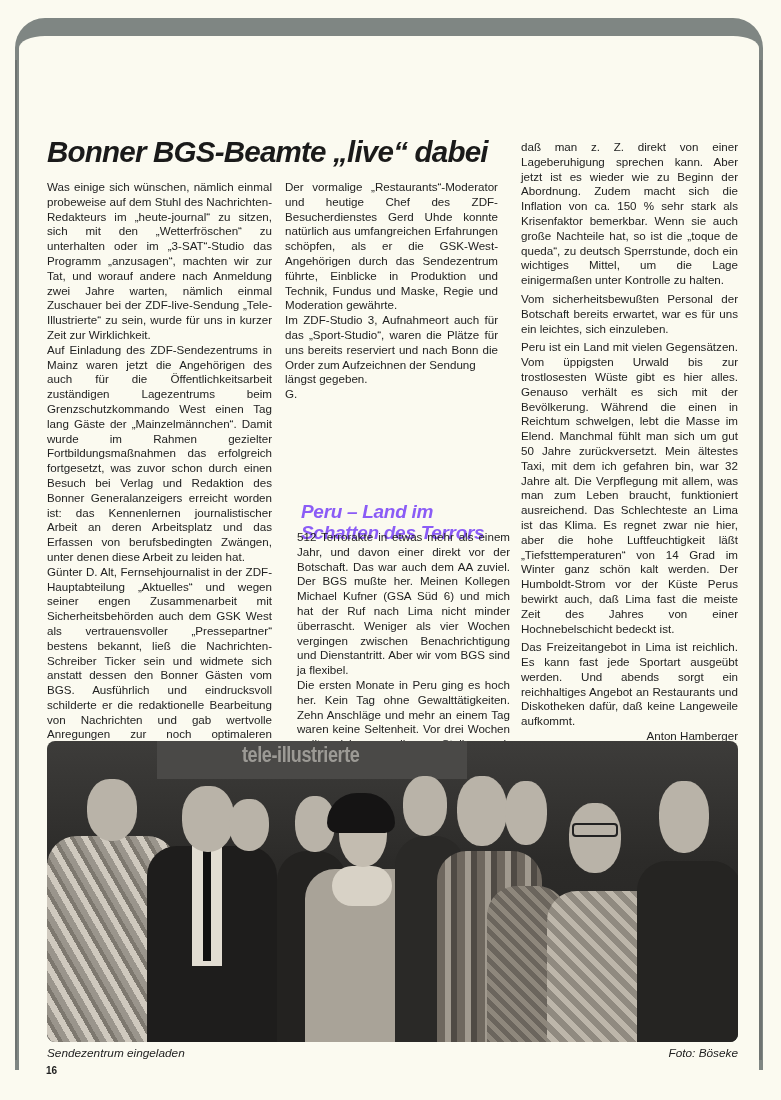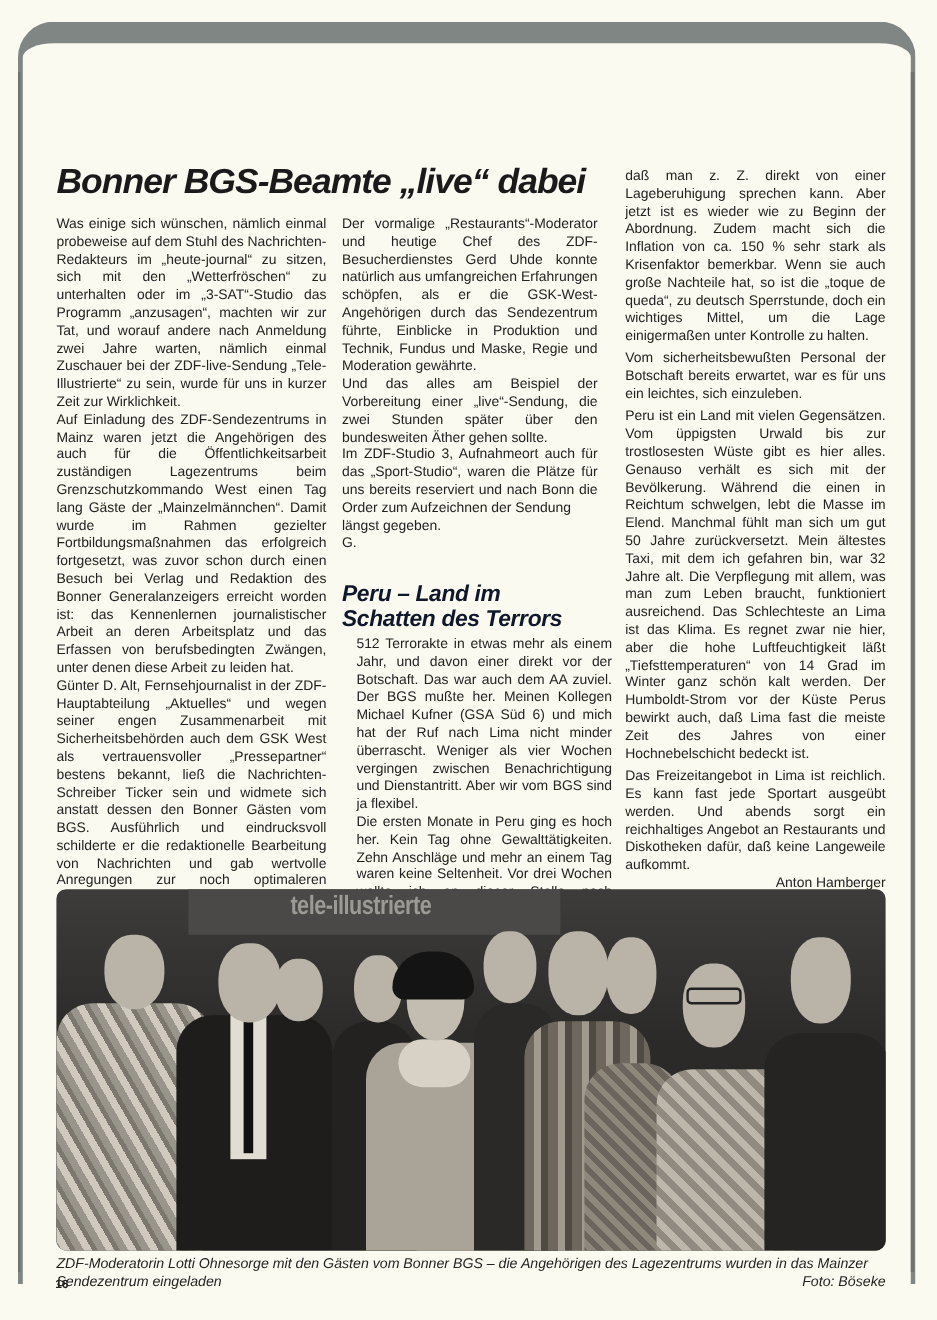--- a/index.html
+++ b/index.html
@@ -38,21 +38,21 @@
     .col p { margin: 0; }
     .col p.gap { margin-top: 4px; }
     .col1 { left: 47px; top: 180px; width: 225px; }
     .col2 { left: 285px; top: 180px; width: 213px; }
     .col3 { left: 521px; top: 140px; width: 217px; }
     .sig { display: block; text-align: right; }
     .col2 .sigline { display: flex; justify-content: space-between; flex-direction: column; }
     .subhead {
       position: absolute; left: 285px; top: 485px; width: 220px;
       font-size: 19px; line-height: 21px; font-weight: bold; font-style: italic;
-      letter-spacing: -0.3px; color: #0f172a; margin: 0;
+      letter-spacing: -0.3px; color: #8b5cf6; margin: 16px;
     }
     .col2b { left: 285px; top: 530px; width: 213px; margin-left: 12px; }
     .photo {
       position: absolute; left: 47px; top: 741px; width: 691px; height: 301px;
       border-radius: 8px; overflow: hidden;
       background: linear-gradient(180deg, #3d3c3a 0%, #2c2b29 40%, #242321 100%);
     }
     .photo .banner {
       position: absolute; left: 110px; top: 0; width: 310px; height: 38px;
       background: #4a4947;
@@ -83,21 +83,20 @@
 <h1 class="headline">Bonner BGS-Beamte „live“ dabei</h1>
 
 <div class="col col1">
   <p>Was einige sich wünschen, nämlich einmal probeweise auf dem Stuhl des Nachrichten-Redakteurs im „heute-journal“ zu sitzen, sich mit den „Wetterfröschen“ zu unterhalten oder im „3-SAT“-Studio das Programm „anzusagen“, machten wir zur Tat, und worauf andere nach Anmeldung zwei Jahre warten, nämlich einmal Zuschauer bei der ZDF-live-Sendung „Tele-Illustrierte“ zu sein, wurde für uns in kurzer Zeit zur Wirklichkeit.</p>
   <p>Auf Einladung des ZDF-Sendezentrums in Mainz waren jetzt die Angehörigen des auch für die Öffentlichkeitsarbeit zuständigen Lagezentrums beim Grenzschutzkommando West einen Tag lang Gäste der „Mainzelmännchen“. Damit wurde im Rahmen gezielter Fortbildungsmaßnahmen das erfolgreich fortgesetzt, was zuvor schon durch einen Besuch bei Verlag und Redaktion des Bonner Generalanzeigers erreicht worden ist: das Kennenlernen journalistischer Arbeit an deren Arbeitsplatz und das Erfassen von berufsbedingten Zwängen, unter denen diese Arbeit zu leiden hat.</p>
   <p>Günter D. Alt, Fernsehjournalist in der ZDF-Hauptabteilung „Aktuelles“ und wegen seiner engen Zusammenarbeit mit Sicherheitsbehörden auch dem GSK West als vertrauensvoller „Pressepartner“ bestens bekannt, ließ die Nachrichten-Schreiber Ticker sein und widmete sich anstatt dessen den Bonner Gästen vom BGS. Ausführlich und eindrucksvoll schilderte er die redaktionelle Bearbeitung von Nachrichten und gab wertvolle Anregungen zur noch optimaleren Gestaltung der Zusammenarbeit.</p>
 </div>
 
 <div class="col col2">
   <p>Der vormalige „Restaurants“-Moderator und heutige Chef des ZDF-Besucherdienstes Gerd Uhde konnte natürlich aus umfangreichen Erfahrungen schöpfen, als er die GSK-West-Angehörigen durch das Sendezentrum führte, Einblicke in Produktion und Technik, Fundus und Maske, Regie und Moderation gewährte.</p>
-  <p>Und das alles am Beispiel der Vorbereitung einer „live“-Sendung, die zwei Stunden später über den bundesweiten Äther gehen sollte.</p>
   <p>Im ZDF-Studio 3, Aufnahmeort auch für das „Sport-Studio“, waren die Plätze für uns bereits reserviert und nach Bonn die Order zum Aufzeichnen der Sendung</p>
   <div class="sigline">
     <span>längst gegeben.</span>
     <span>G.</span>
   </div>
 </div>
 
 <h2 class="subhead">
   <span>Peru – Land im</span><br>
   <span>Schatten des Terrors</span>
@@ -160,20 +159,19 @@
     <div class="head" style="left:522px;top:62px;width:52px;height:70px;"></div>
     <div style="position:absolute;left:525px;top:82px;width:46px;height:14px;border:2px solid #222;border-radius:4px;box-sizing:border-box;"></div>
   </div>
   <div class="person">
     <div class="body" style="left:590px;top:120px;width:105px;height:185px;background:#252422;"></div>
     <div class="head" style="left:612px;top:40px;width:50px;height:72px;"></div>
   </div>
 </div>
 
 <div class="caption">
-  <div>ZDF-Moderatorin Lotti Ohnesorge mit den Gästen vom Bonner BGS – die Angehörigen des Lagezentrums wurden in das Mainzer</div>
   <div class="line2">
     <span>Sendezentrum eingeladen</span>
     <span>Foto: Böseke</span>
   </div>
 </div>
 
 <div class="pagenum">16</div>
 
 </body></html>

